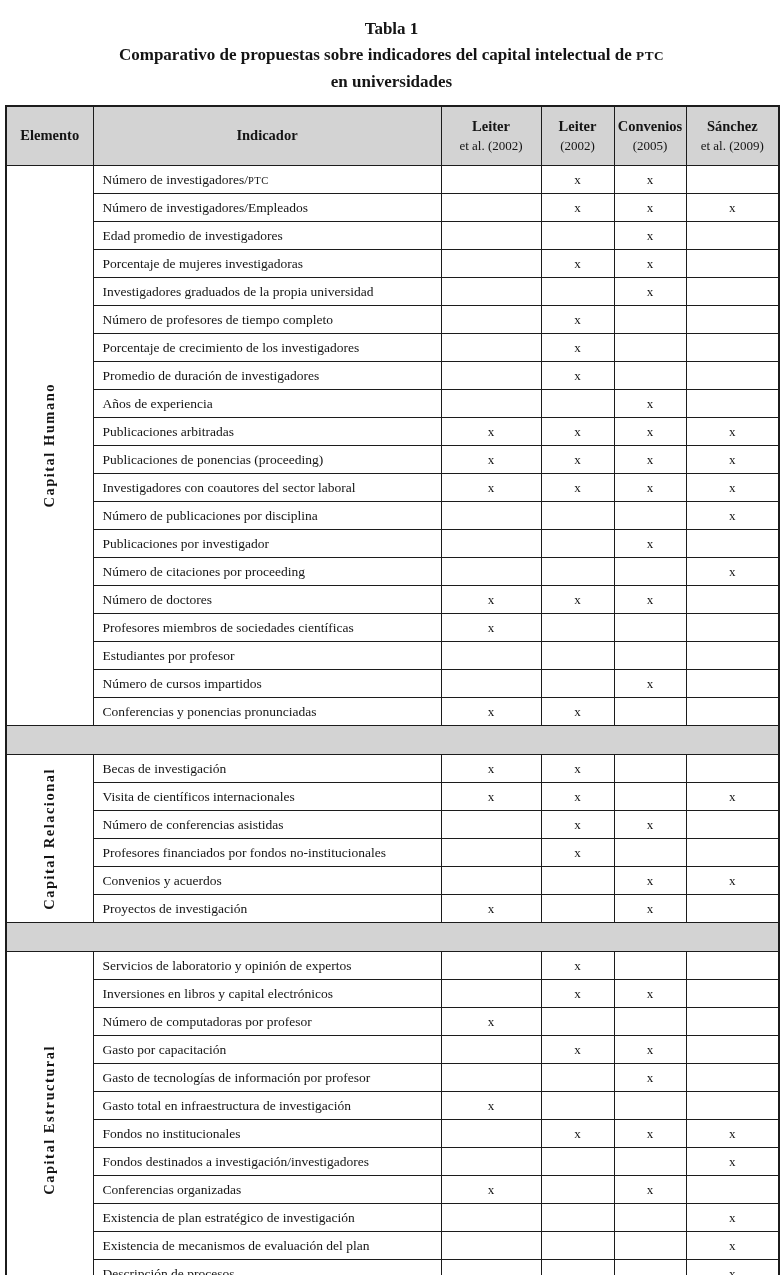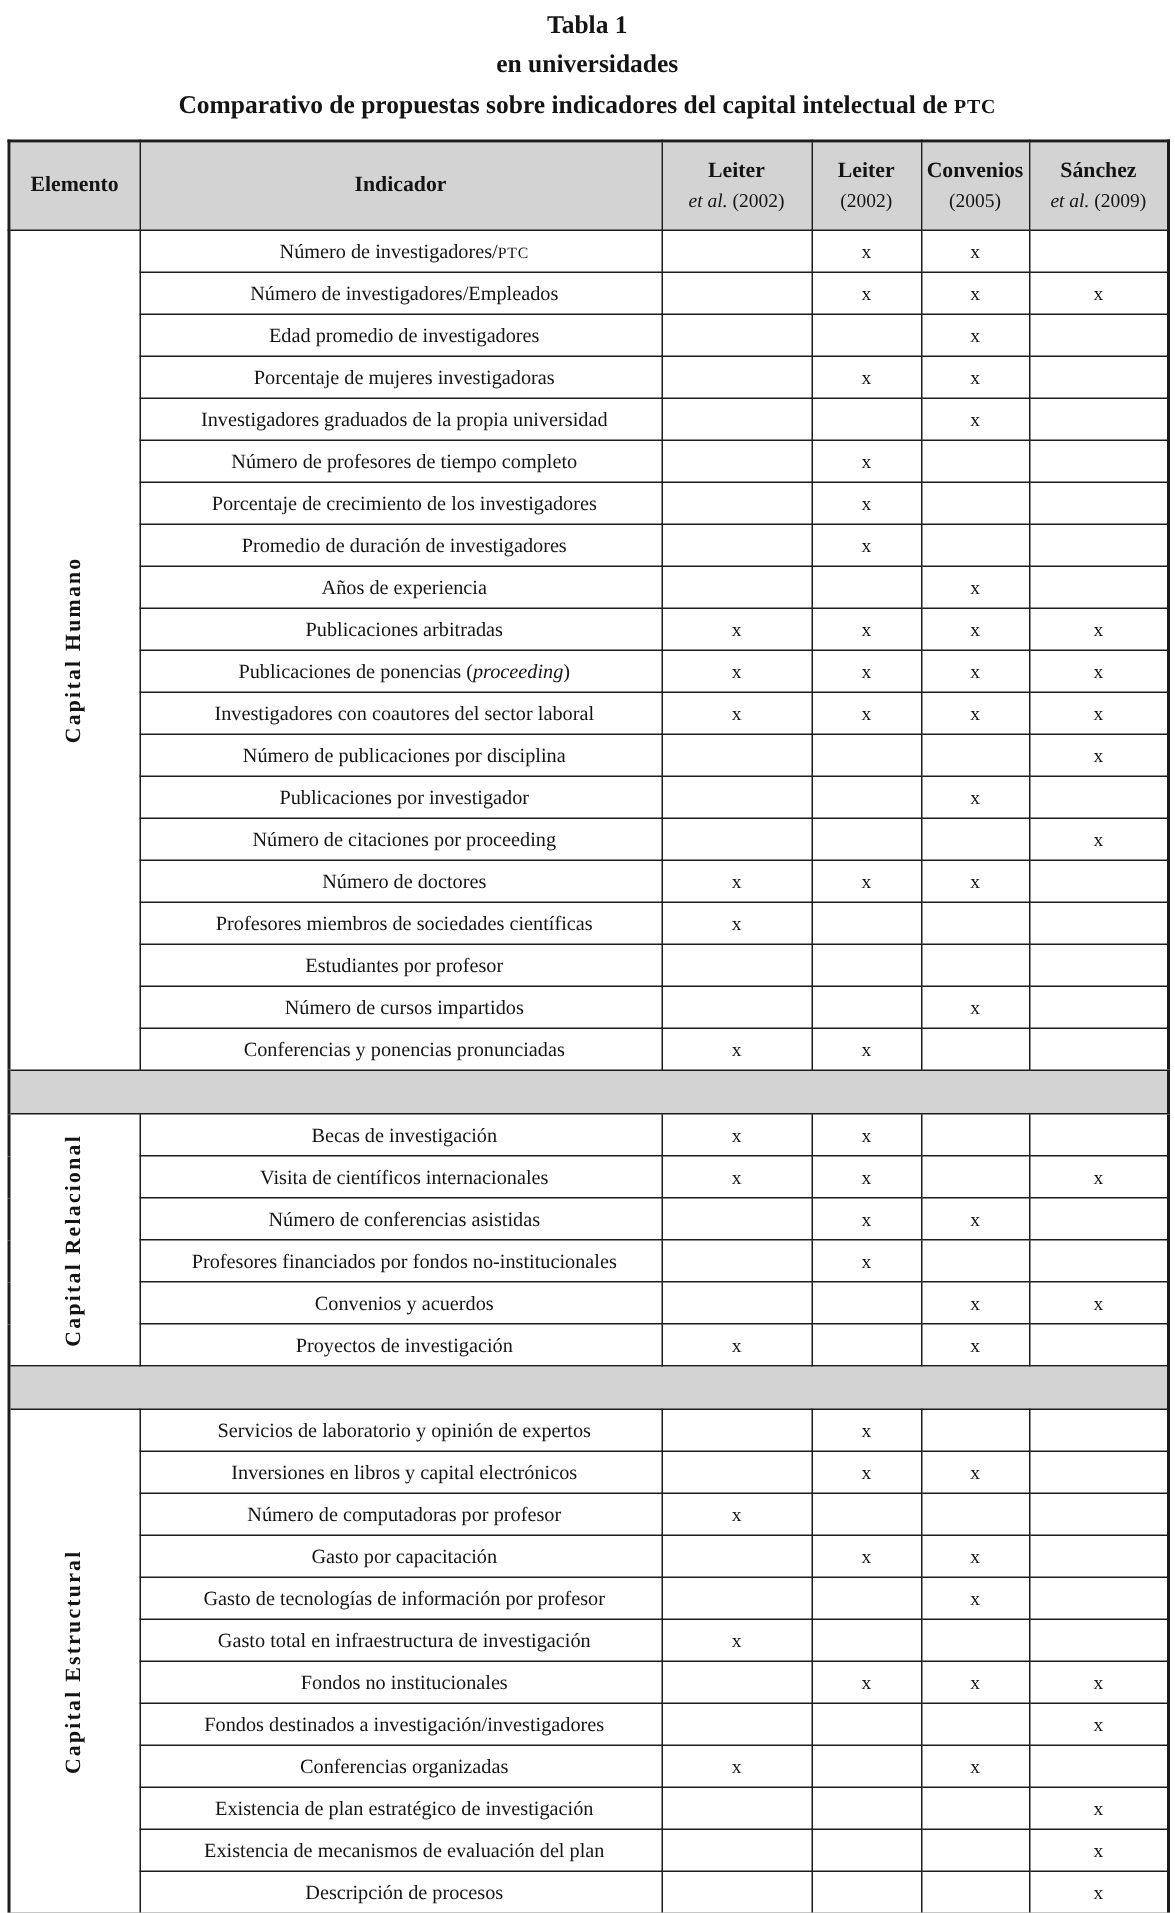--- a/index.html
+++ b/index.html
@@ -6,54 +6,54 @@
     --band:#d3d3d3;
     --border:#1c1c1c;
     --text:#141414;
   }
   html,body{margin:0;padding:0;}
   body{
     width:783px;height:1275px;background:#ffffff;color:var(--text);
     font-family:"Liberation Serif","DejaVu Serif",serif;
     position:relative;overflow:hidden;
   }
-  .title-block{text-align:center;padding-top:4px;line-height:1.55;}
+  .title-block{text-align:center;padding-top:16px;line-height:1.55;}
   .title-line{font-weight:bold;font-size:17px;}
   .sc{font-size:0.78em;letter-spacing:0.5px;}
-  .it{font-style:italic;}
+  .it{}
 
   table{
     border-collapse:collapse;table-layout:fixed;
     width:773px;margin:10px 5px 0 5px;
     border:2px solid var(--border);
   }
   th,td{border:1px solid var(--border);overflow:hidden;}
   thead th{
     background:var(--band);font-weight:bold;height:56px;
     font-size:14.5px;text-align:center;vertical-align:middle;line-height:1.35;
   }
   .author-sub{font-weight:normal;font-size:13px;}
   tbody td{height:25px;font-size:13.5px;vertical-align:middle;}
-  .ind-cell{text-align:center;padding:0 4px 0 9px;white-space:nowrap;}
+  .ind-cell{text-align:left;padding:0 4px 0 9px;white-space:nowrap;}
   .mark-cell{text-align:center;font-size:13px;}
   .section-cell{text-align:center;vertical-align:middle;background:#ffffff;}
   .section-label{
     writing-mode:vertical-rl;transform:rotate(180deg);
     font-weight:bold;font-size:14.5px;letter-spacing:1.5px;
     white-space:nowrap;margin:0 auto;
   }
   .sep-row td{background:var(--band);height:26px;border-left:2px solid var(--border);border-right:2px solid var(--border);}
 </style>
 </head>
 <body>
 
 <div class="title-block">
   <div class="title-line"><span>Tabla 1</span></div>
+  <div class="title-line"><span>Comparativo de propuestas sobre  indicadores del capital intelectual de </span><span class="sc">PTC</span></div>
   <div class="title-line"><span>en universidades</span></div>
-  <div class="title-line"><span>Comparativo de propuestas sobre  indicadores del capital intelectual de </span><span class="sc">PTC</span></div>
 </div>
 
 <table>
   <colgroup>
     <col style="width:87px">
       <col style="width:348px">
       <col style="width:100px">
     <col style="width:73px">
       <col style="width:72px">
       <col style="width:93px">

